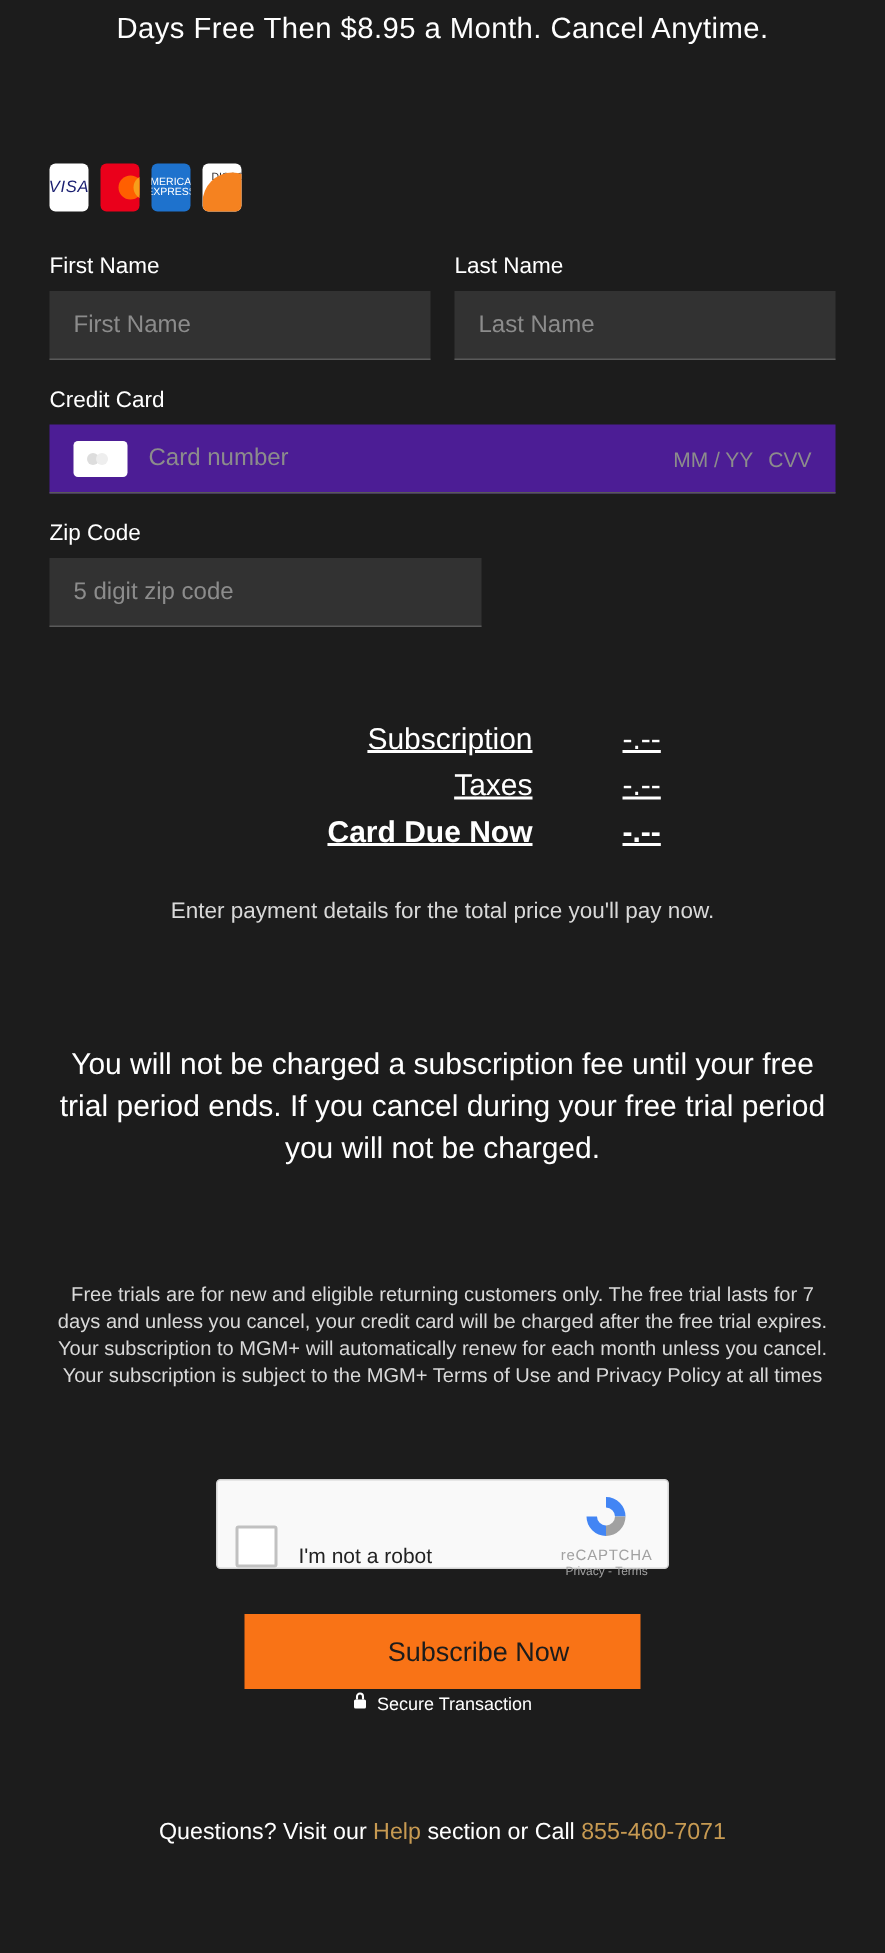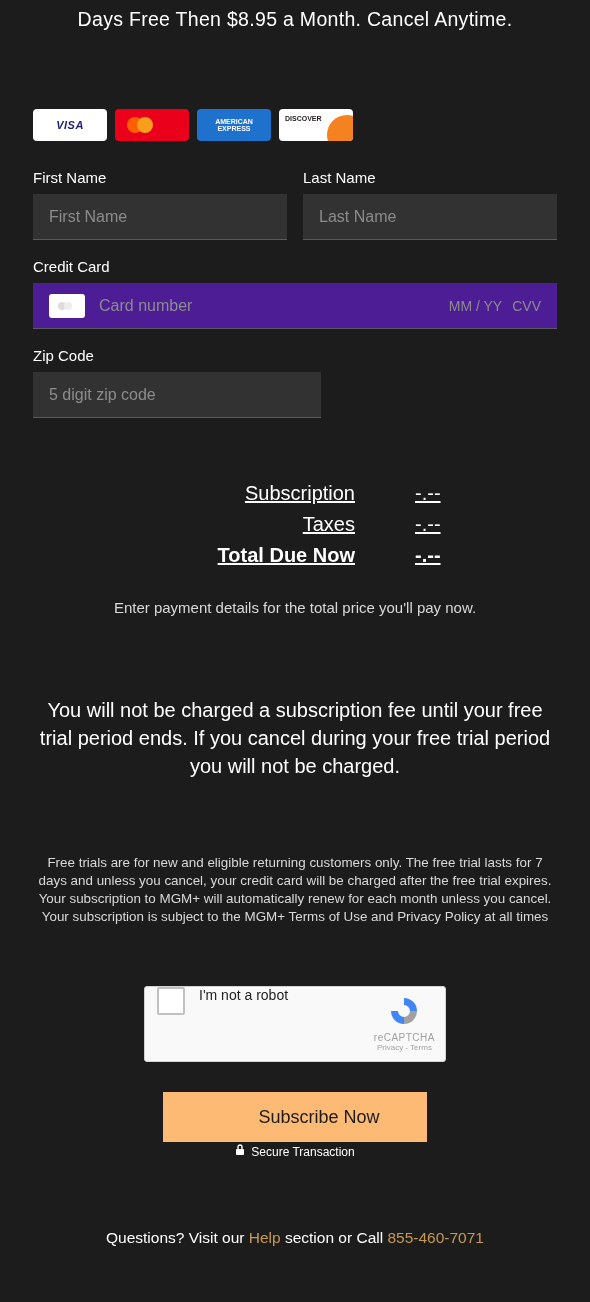--- a/index.html
+++ b/index.html
@@ -20,28 +20,28 @@
     padding-top: 8px;
     margin-bottom: 78px;
     color: #fff;
   }
   .card-logos {
     display: flex;
     gap: 8px;
     margin-bottom: 28px;
   }
   .card-logo {
-    width: 74px;
+    width: 26px;
     height: 32px;
     border-radius: 4px;
     display: flex;
     align-items: center;
     justify-content: center;
     font-size: 9px;
-    font-weight: bold;
+    font-weight: normal;
     background: #fff;
     overflow: hidden;
     position: relative;
   }
   .card-logo.visa { color:#1a1f71; font-style: italic; letter-spacing:0.5px; font-size:11px;}
   .card-logo.mc { background:#ea001b; }
   .card-logo.mc .c1, .card-logo.mc .c2 { width:16px; height:16px; border-radius:50%; position:absolute; top:8px;}
   .card-logo.mc .c1 { background:#ff5f00; left:12px;}
   .card-logo.mc .c2 { background:#f79e1b; left:22px; mix-blend-mode: normal;}
   .card-logo.amex { background:#1e72cd; color:#fff; font-size:7px; line-height:1; text-align:center;}
@@ -135,44 +135,44 @@
   .legal {
     text-align:center;
     font-size:13.4px;
     line-height:1.35;
     color:#d9d9d9;
     margin-top:74px;
     padding:0 0px;
   }
   .recaptcha {
     width:302px;
-    height:76px;
+    height:60px;
     background:#f9f9f9;
     border:1px solid #d3d3d3;
     border-radius:3px;
     margin:60px auto 0 auto;
     display:flex;
-    align-items:flex-start;
+    align-items:flex-end;
     padding:0 12px;
     position:relative;
   }
   .recaptcha .chk {
     width:28px;height:28px;border:2px solid #c1c1c1;border-radius:2px;background:#fff;margin-right:14px;
   }
   .recaptcha .rlabel { color:#222; font-size:14px;}
   .recaptcha .brand { position:absolute; right:10px; top:8px; text-align:center; font-size:9px; color:#555;}
   .recaptcha .brand .logo { font-size:28px; line-height:1;}
   .recaptcha .brand .nm { font-size:10px; color:#a1a1a1; letter-spacing:0.5px;}
   .recaptcha .brand .links { font-size:8px; color:#a2a2a2;}
   .subscribe-btn {
     display:block;
     margin:30px auto 0 auto;
     width:264px;
     height:50px;
-    background:#fdba74;
+    background:#f97316;
     border:none;
     color:#1c1c1c;
     font-size:18px;
     font-weight:400;
     cursor:pointer;
     padding-left:48px;
   }
   .secure {
     text-align:center;
     margin-top:2px;
@@ -245,21 +245,21 @@
 <div class="summary">
   <div class="summary-row">
     <span class="lbl">Subscription</span>
     <span class="val">-.--</span>
   </div>
   <div class="summary-row">
     <span class="lbl">Taxes</span>
     <span class="val">-.--</span>
   </div>
   <div class="summary-row total">
-    <span class="lbl">Total Due Now</span>
+    <span class="lbl">Card Due Now</span>
     <span class="val">-.--</span>
   </div>
 </div>
 <div class="summary-note">Enter payment details for the total price you'll pay now.</div>
 
 <div class="trial-text">You will not be charged a subscription fee until your free trial period ends. If you cancel during your free trial period you will not be charged.</div>
 
 <div class="legal">Free trials are for new and eligible returning customers only. The free trial lasts for 7 days and unless you cancel, your credit card will be charged after the free trial expires. Your subscription to MGM+ will automatically renew for each month unless you cancel. Your subscription is subject to the MGM+ Terms of Use and Privacy Policy at all times</div>
 
 <div class="recaptcha">

